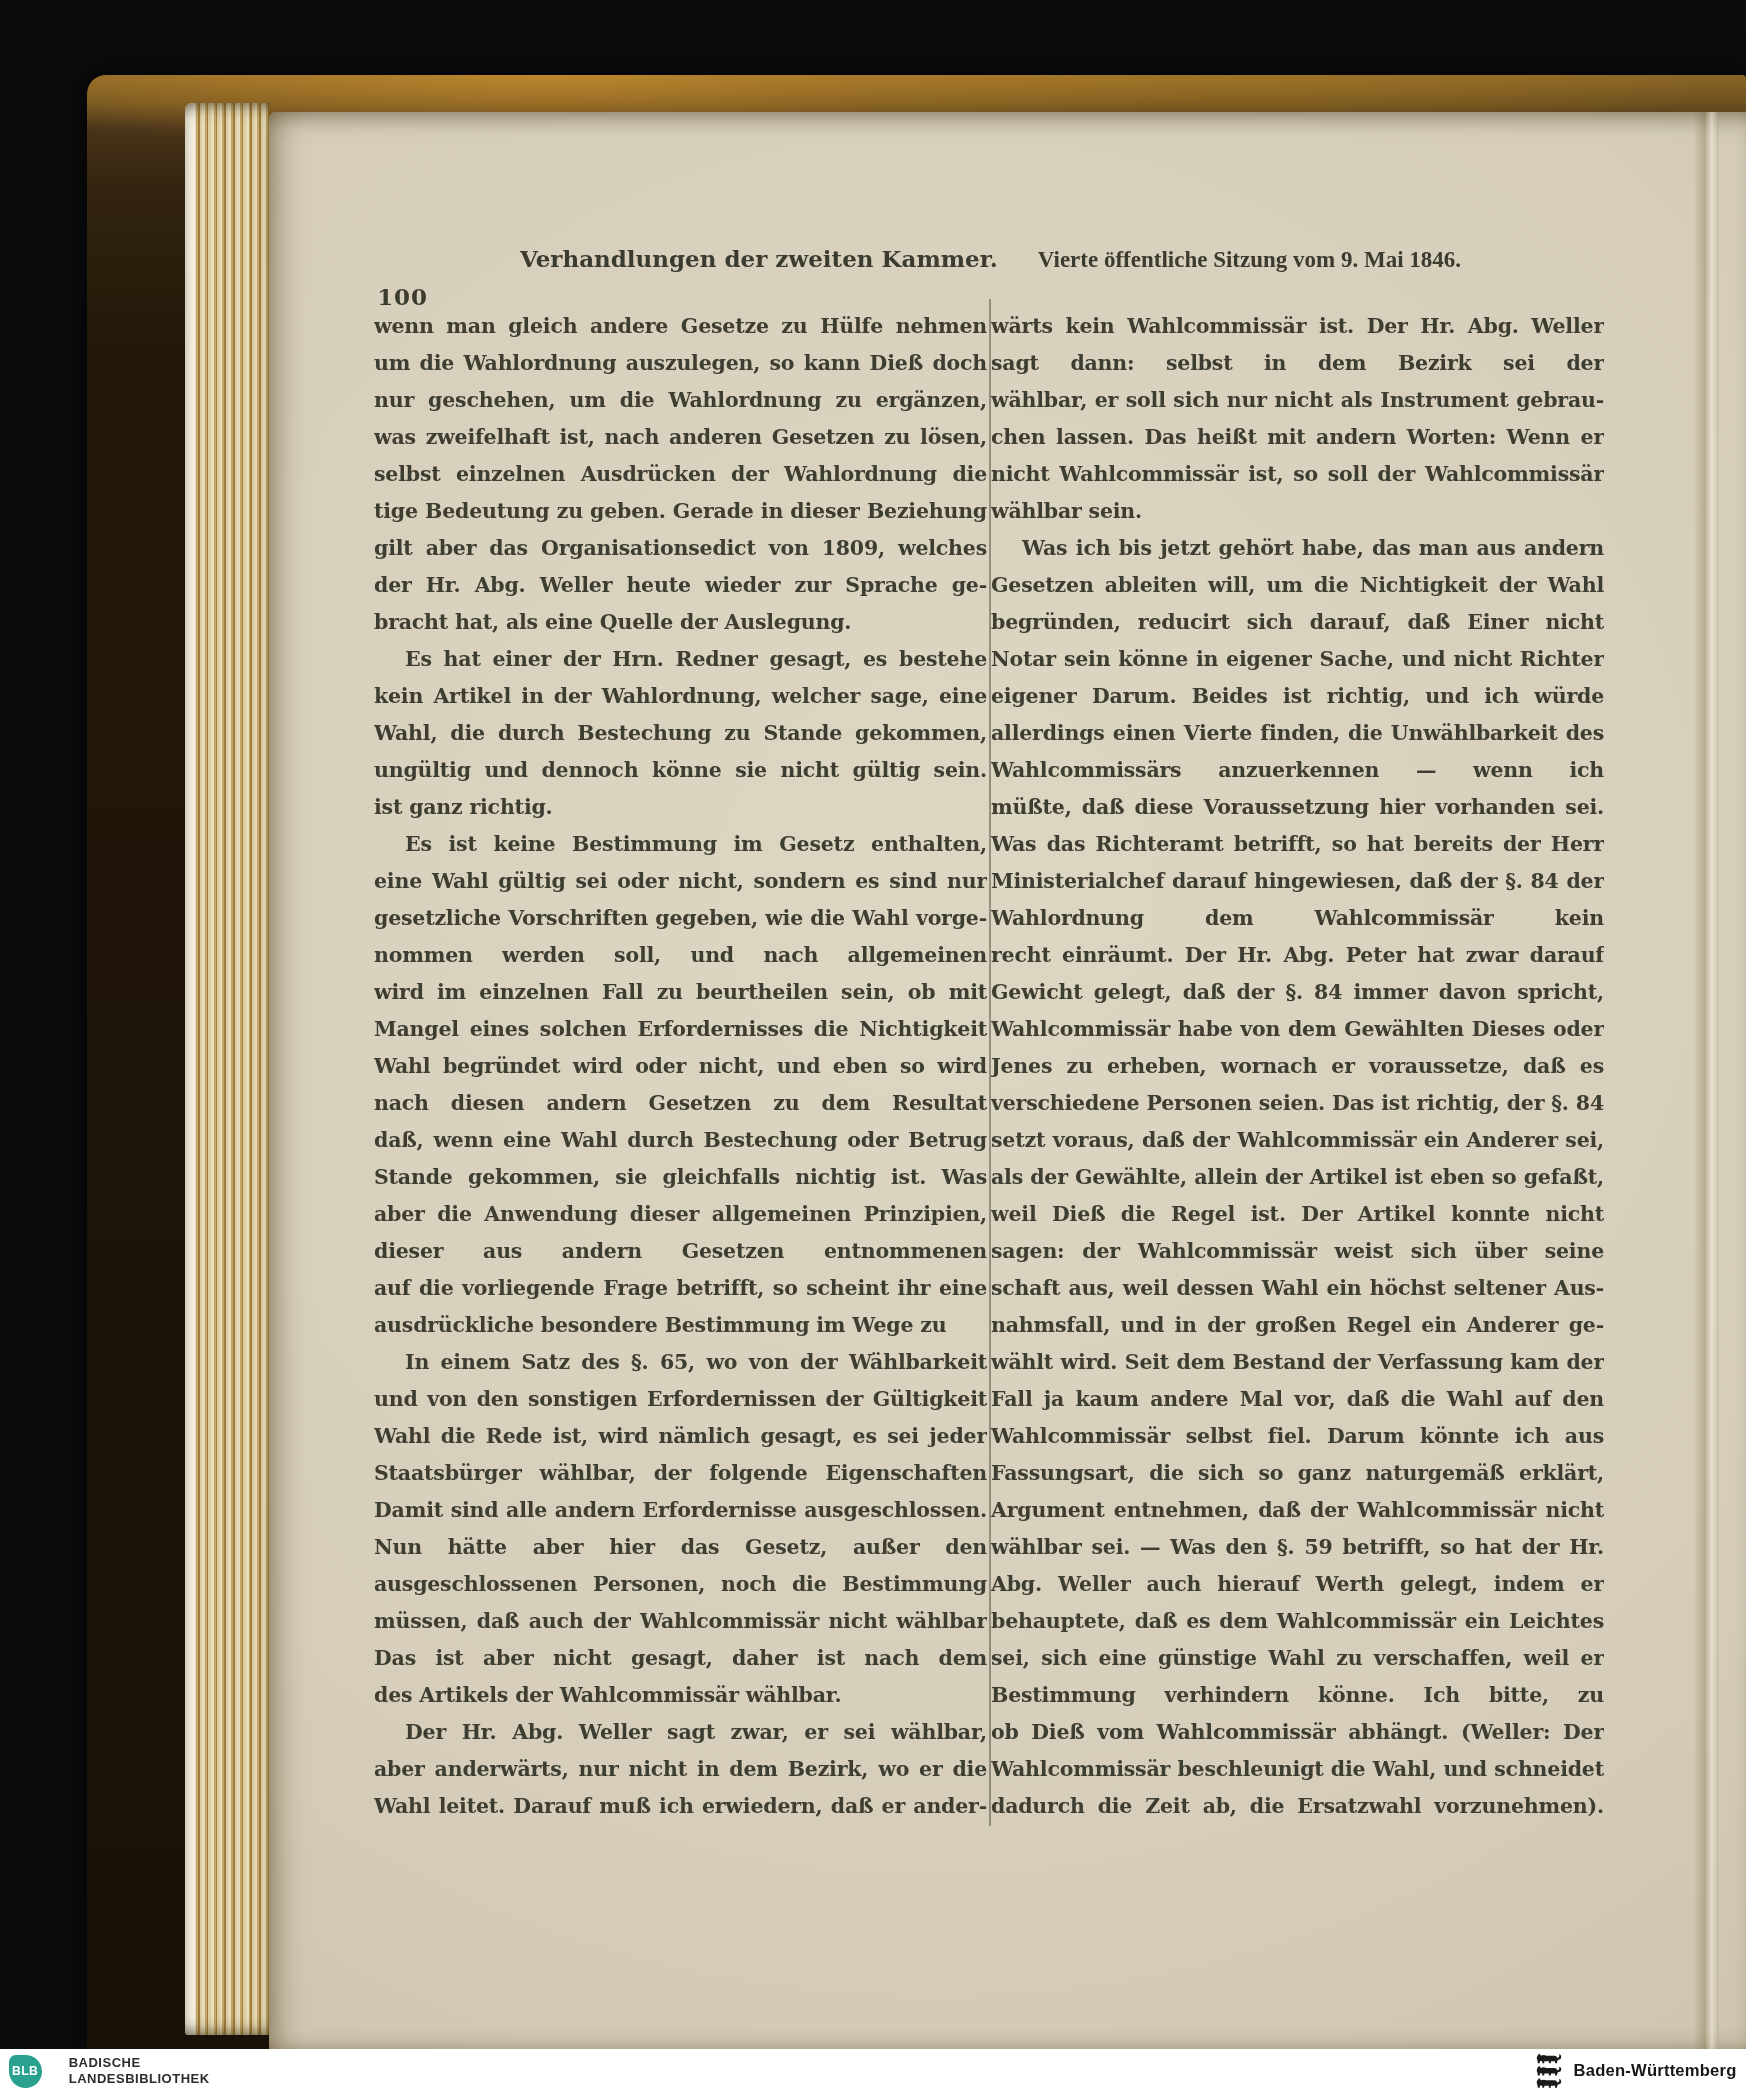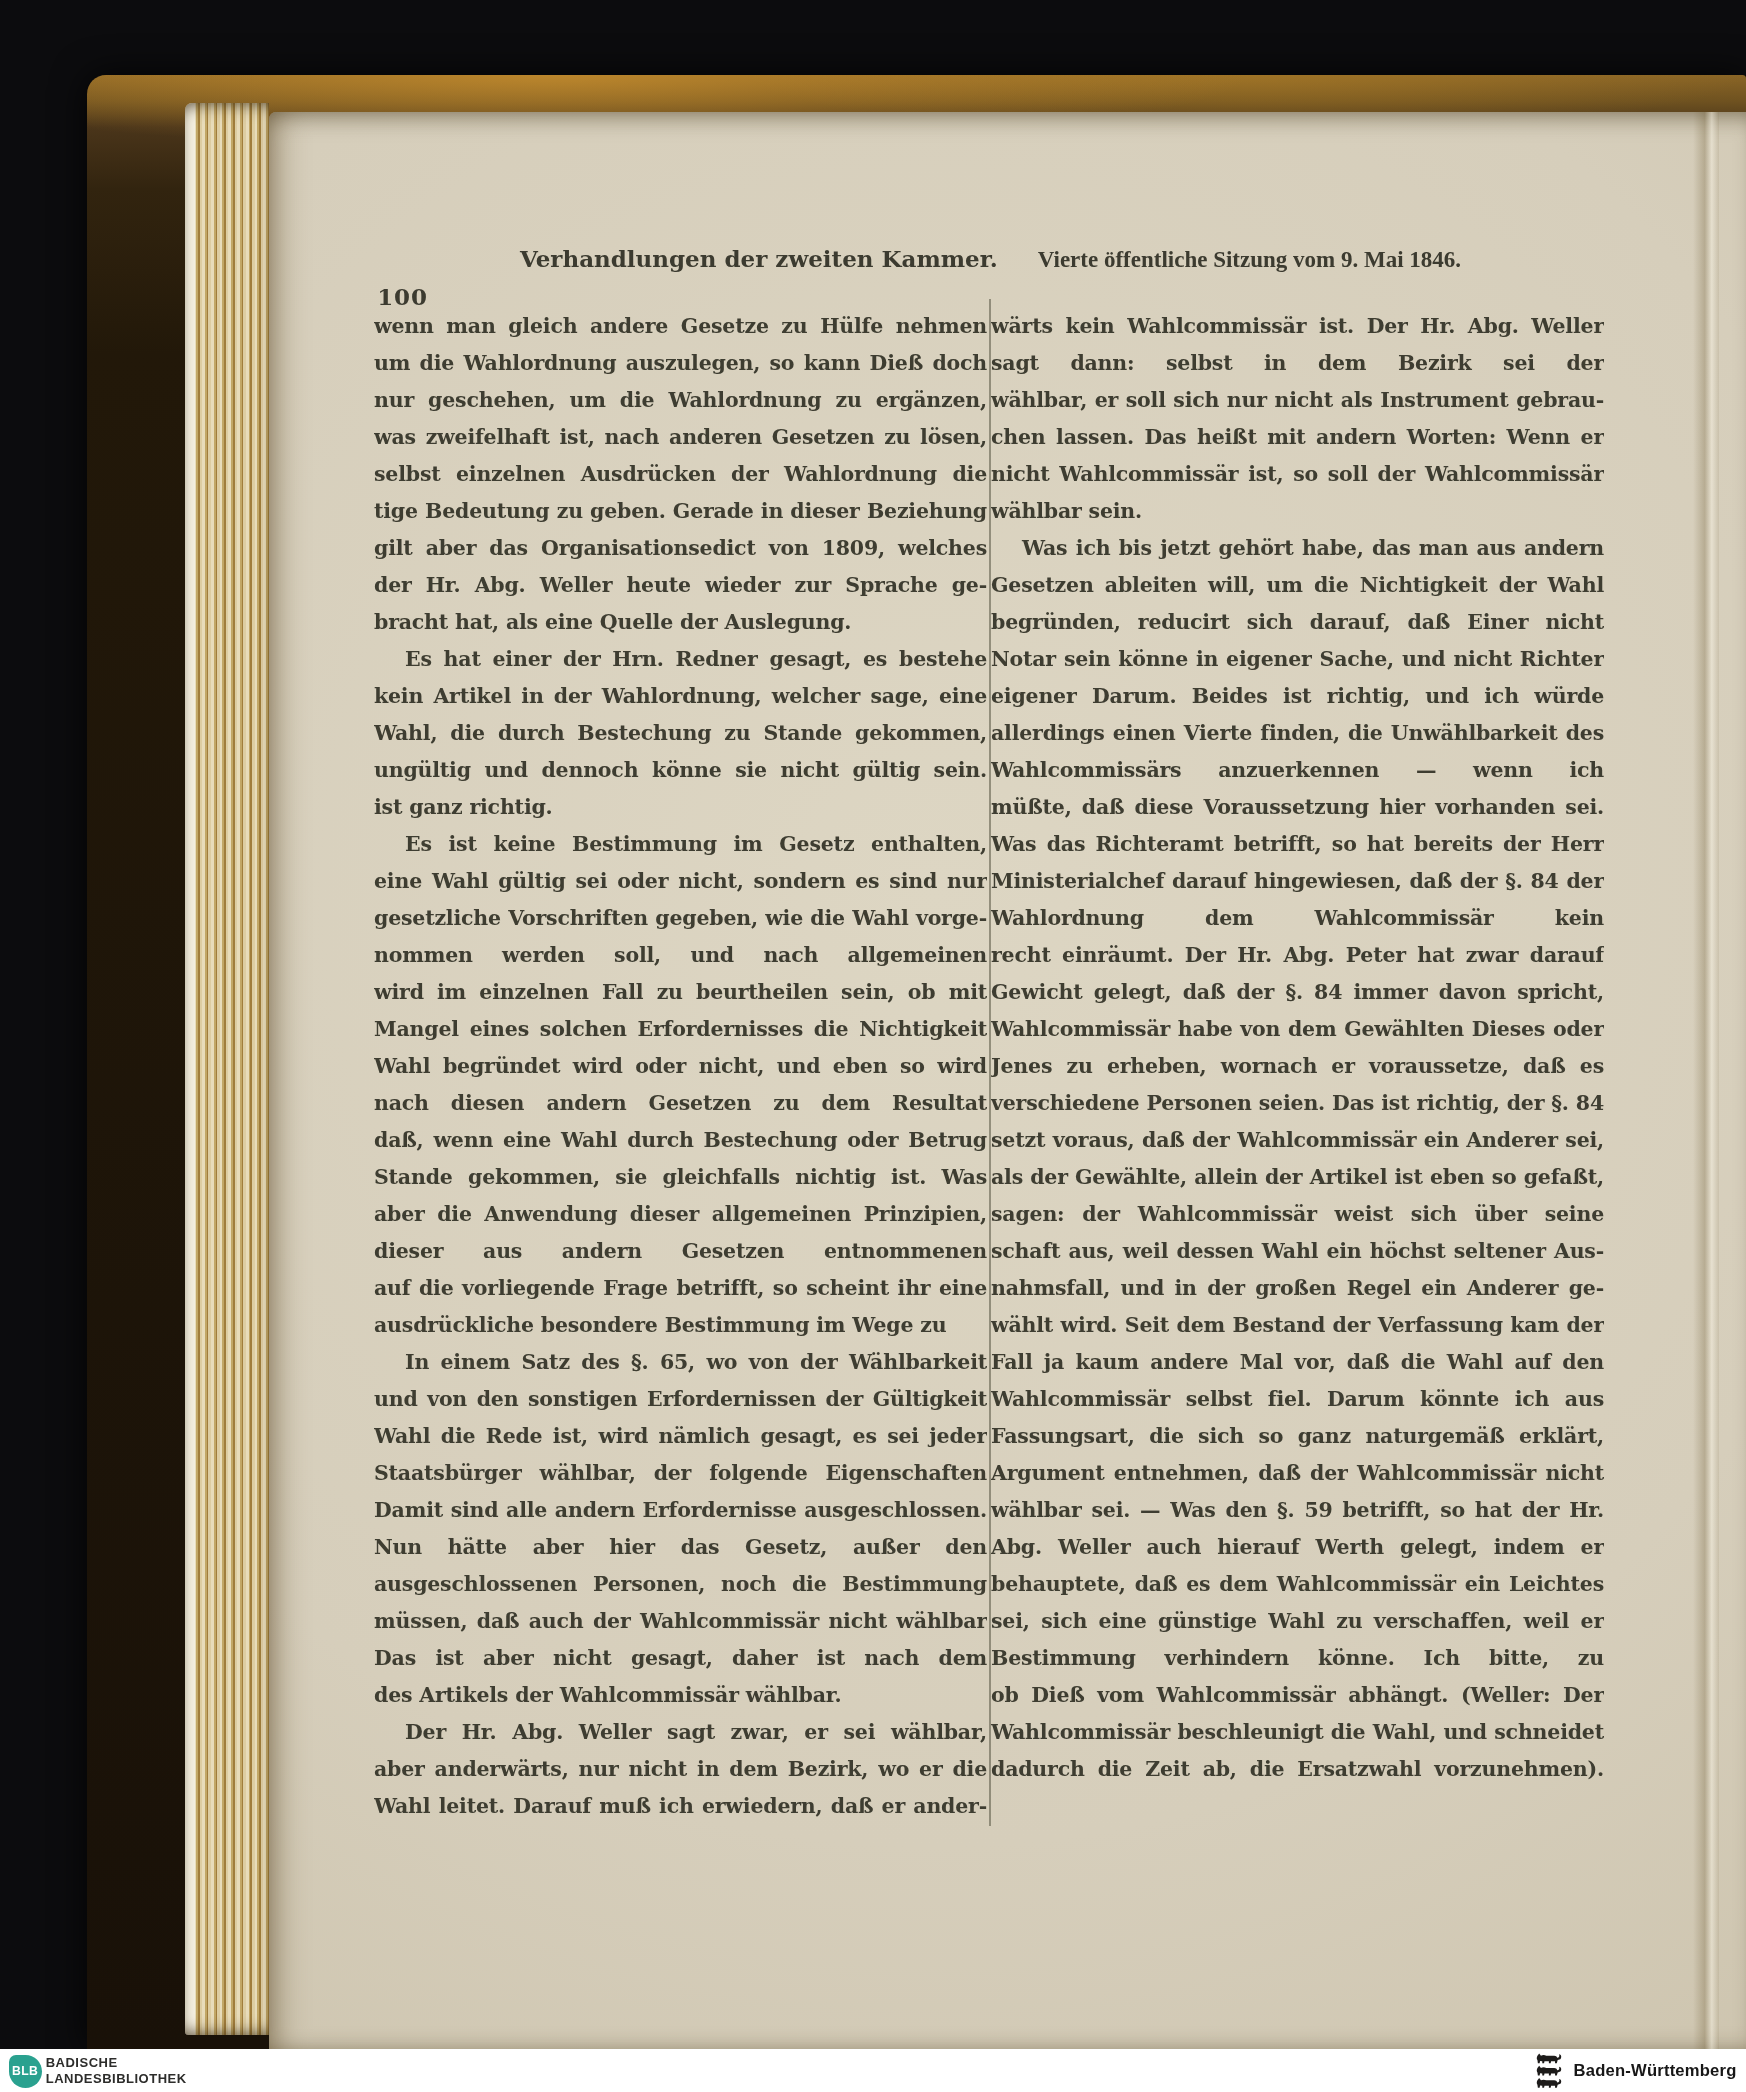--- a/index.html
+++ b/index.html
@@ -43,21 +43,21 @@
   .line.endp{text-align:left;text-align-last:left;}
   .column-divider{position:absolute;left:720px;top:187px;width:1.7px;height:1527px;
     background:rgba(88,85,68,.55);}
   
   .footer-bar{position:absolute;left:0;bottom:0;width:1747px;height:44px;background:#ffffff;
     font-family:"Liberation Sans","DejaVu Sans",sans-serif;}
   .footer-left{position:absolute;left:8.7px;top:0;height:44px;display:flex;align-items:center;}
   .blb-badge{width:33px;height:33px;background:#2aa18f;border-radius:7px 50% 50% 50%;
     display:flex;align-items:center;justify-content:center;
     color:#ffffff;font-size:12.2px;font-weight:bold;letter-spacing:0.4px;}
-  .library-name{margin-left:4px;color:#2d2d2b;font-size:13px;font-weight:bold;
+  .library-name{margin-left:27px;color:#2d2d2b;font-size:13px;font-weight:bold;
     line-height:15.7px;letter-spacing:0.5px;}
   .footer-right{position:absolute;right:10.5px;top:0;height:44px;display:flex;align-items:center;}
   .lions-icon{width:30px;height:37px;margin-right:10.5px;}
   .state-name{color:#171717;font-size:16.6px;font-weight:bold;letter-spacing:0.2px;}
 </style>
 </head>
 <body>
 
 <div id="stage">
 
@@ -135,20 +135,21 @@
         <div class="line">Was das Richteramt betrifft, so hat bereits der Herr</div>
         <div class="line">Ministerialchef darauf hingewiesen, daß der §. 84 der</div>
         <div class="line">Wahlordnung dem Wahlcommissär kein Entscheidungs-</div>
         <div class="line">recht einräumt. Der Hr. Abg. Peter hat zwar darauf ein</div>
         <div class="line">Gewicht gelegt, daß der §. 84 immer davon spricht, der</div>
         <div class="line">Wahlcommissär habe von dem Gewählten Dieses oder</div>
         <div class="line">Jenes zu erheben, wornach er voraussetze, daß es zwei</div>
         <div class="line">verschiedene Personen seien. Das ist richtig, der §. 84</div>
         <div class="line">setzt voraus, daß der Wahlcommissär ein Anderer sei,</div>
         <div class="line">als der Gewählte, allein der Artikel ist eben so gefaßt,</div>
+        <div class="line">weil Dieß die Regel ist. Der Artikel konnte nicht</div>
         <div class="line">sagen: der Wahlcommissär weist sich über seine Eigen-</div>
         <div class="line">schaft aus, weil dessen Wahl ein höchst seltener Aus-</div>
         <div class="line">nahmsfall, und in der großen Regel ein Anderer ge-</div>
         <div class="line">wählt wird. Seit dem Bestand der Verfassung kam der</div>
         <div class="line">Fall ja kaum andere Mal vor, daß die Wahl auf den</div>
         <div class="line">Wahlcommissär selbst fiel. Darum könnte ich aus dieser</div>
         <div class="line">Fassungsart, die sich so ganz naturgemäß erklärt, kein</div>
         <div class="line">Argument entnehmen, daß der Wahlcommissär nicht</div>
         <div class="line">wählbar sei. — Was den §. 59 betrifft, so hat der Hr.</div>
         <div class="line">Abg. Weller auch hierauf Werth gelegt, indem er</div>

